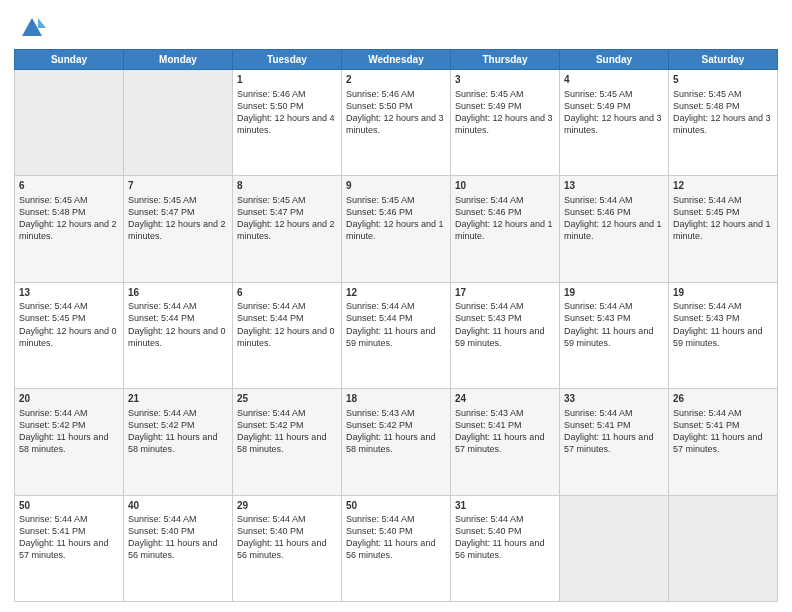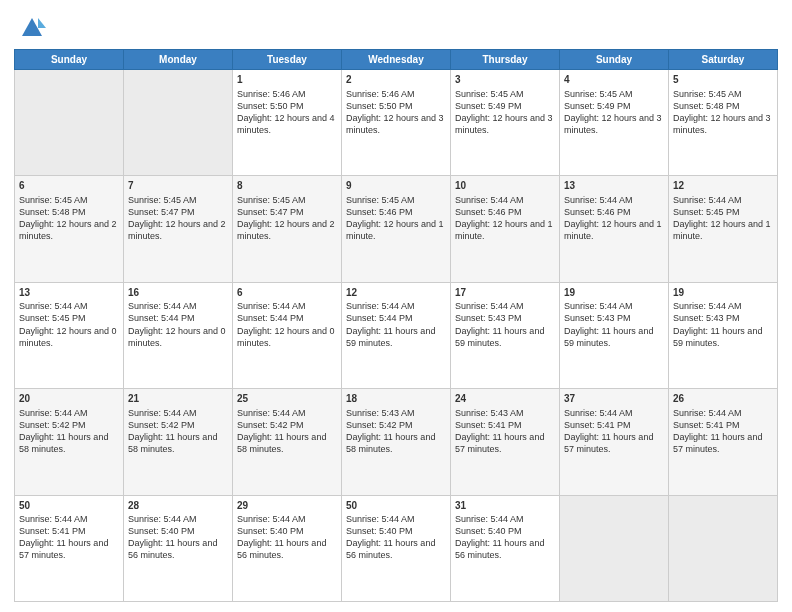--- a/index.html
+++ b/index.html
@@ -288,41 +288,41 @@
             <div>Sunset: 5:42 PM</div>
             <div>Daylight: 11 hours and 58 minutes.</div>
           </td>
           <td>
             <span class="day-num">24</span>
             <div>Sunrise: 5:43 AM</div>
             <div>Sunset: 5:41 PM</div>
             <div>Daylight: 11 hours and 57 minutes.</div>
           </td>
           <td>
-            <span class="day-num">37</span>
+            <span class="day-num">33</span>
             <div>Sunrise: 5:44 AM</div>
             <div>Sunset: 5:41 PM</div>
             <div>Daylight: 11 hours and 57 minutes.</div>
           </td>
           <td>
             <span class="day-num">26</span>
             <div>Sunrise: 5:44 AM</div>
             <div>Sunset: 5:41 PM</div>
             <div>Daylight: 11 hours and 57 minutes.</div>
           </td>
         </tr>
         <tr class="row-stripe-1">
           <td>
             <span class="day-num">50</span>
             <div>Sunrise: 5:44 AM</div>
             <div>Sunset: 5:41 PM</div>
             <div>Daylight: 11 hours and 57 minutes.</div>
           </td>
           <td>
-            <span class="day-num">28</span>
+            <span class="day-num">40</span>
             <div>Sunrise: 5:44 AM</div>
             <div>Sunset: 5:40 PM</div>
             <div>Daylight: 11 hours and 56 minutes.</div>
           </td>
           <td>
             <span class="day-num">29</span>
             <div>Sunrise: 5:44 AM</div>
             <div>Sunset: 5:40 PM</div>
             <div>Daylight: 11 hours and 56 minutes.</div>
           </td>

